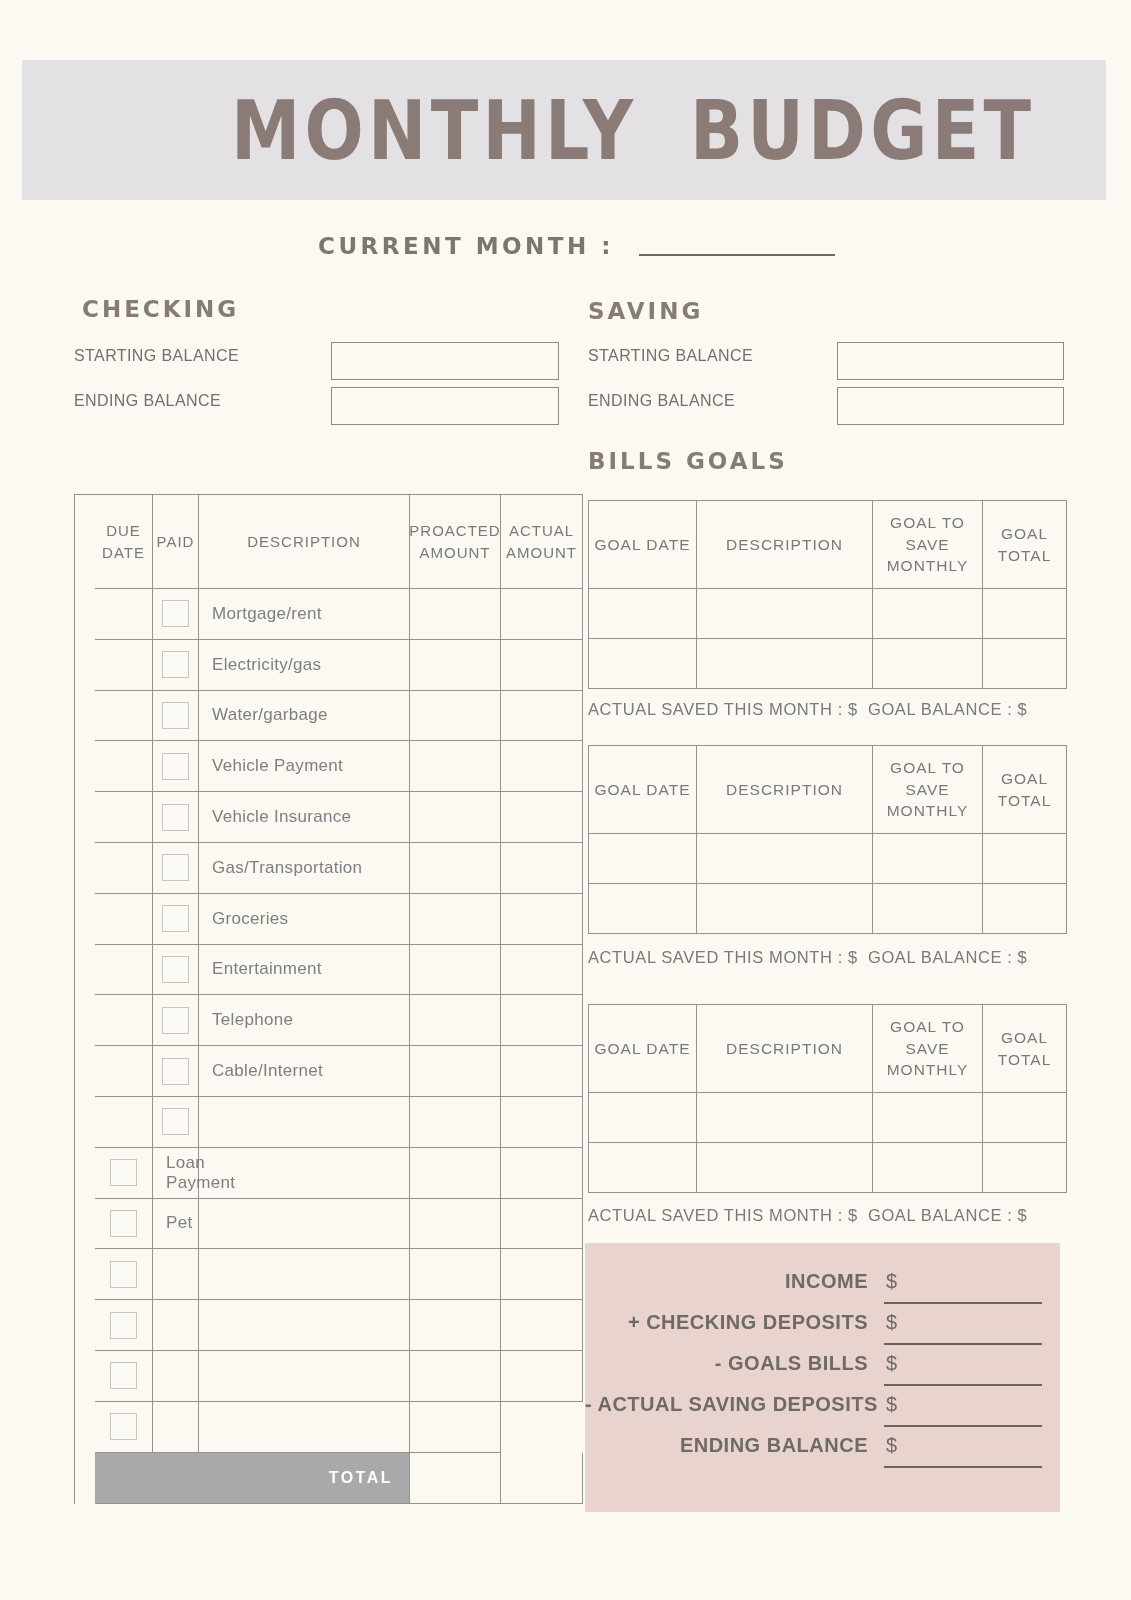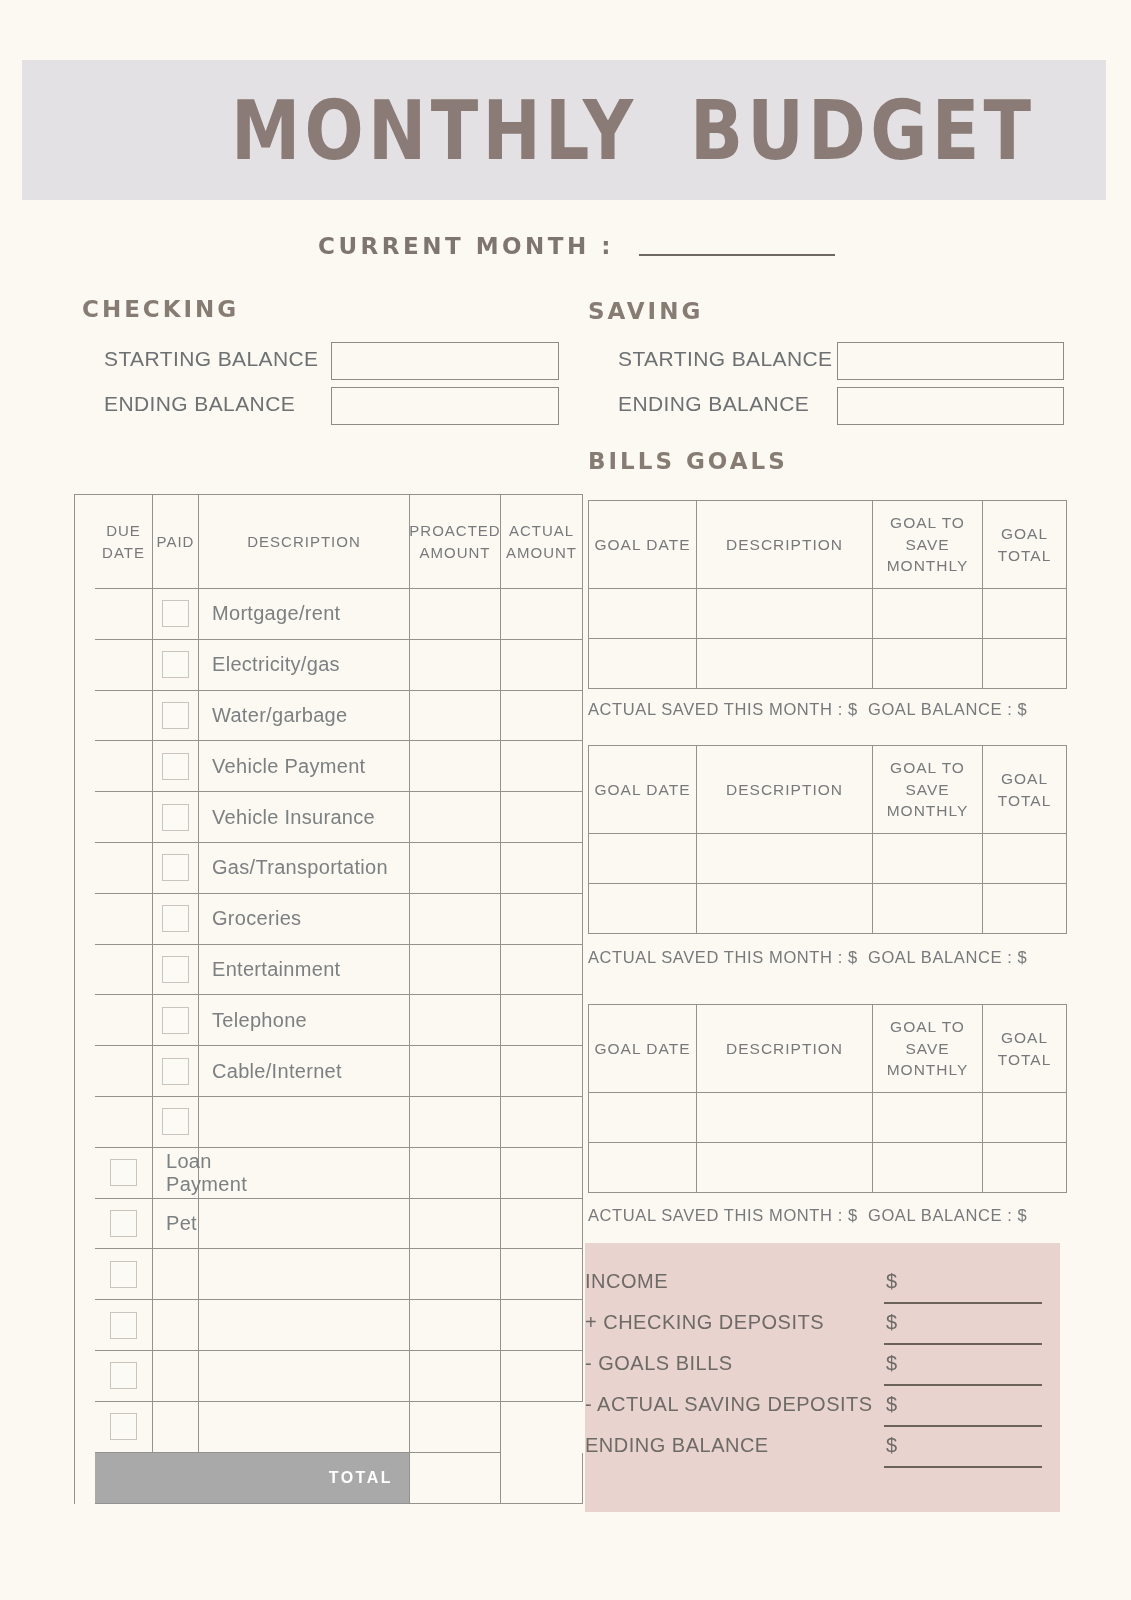--- a/index.html
+++ b/index.html
@@ -20,41 +20,41 @@
   .cm-line{width:196px;margin-left:25px;margin-bottom:3px;border-bottom:2px solid #6f6761;height:0;}
 
   
   .sech{position:absolute;margin:0;font-family:"DejaVu Sans",sans-serif;font-weight:bold;
         font-size:23px;letter-spacing:3px;color:#867c74;white-space:nowrap;}
   #checking-h{left:74px;top:296px;margin-left:8px;}
   #saving-h{left:588px;top:298px;}
   #goals-h{left:588px;top:448px;}
 
   
-  .blabel{position:absolute;font-size:21px;color:#6e7173;letter-spacing:0.4px;font-weight:300;
-          white-space:nowrap;margin-left:30px;}
+  .blabel{position:absolute;font-size:16px;color:#6e7173;letter-spacing:0.4px;font-weight:300;
+          white-space:nowrap;}
   #c-start-l{left:74px;top:347px;} #c-end-l{left:74px;top:392px;}
   #s-start-l{left:588px;top:347px;} #s-end-l{left:588px;top:392px;}
   .bbox{position:absolute;height:38px;border:1.5px solid #8d8b88;box-sizing:border-box;background:transparent;}
   #c-start-b{left:331px;top:342px;width:228px;}
   #c-end-b{left:331px;top:387px;width:228px;}
   #s-start-b{left:837px;top:342px;width:227px;}
   #s-end-b{left:837px;top:387px;width:227px;}
 
   
   .exp{position:absolute;left:74px;top:494px;display:grid;
        grid-template-columns:58px 46px 211px 91px 82px;
        grid-template-rows:94px repeat(17,50.8px) 51px;
        border-top:1.5px solid #94928e;border-left:1.5px solid #94928e;padding-left:20px;}
   .c{border-right:1.5px solid #94928e;border-bottom:1.5px solid #94928e;box-sizing:border-box;}
   .hc{display:flex;align-items:center;justify-content:center;text-align:center;
       font-size:15px;color:#77797c;letter-spacing:1px;line-height:1.45;padding:0 2px;}
   .cell-paid{display:flex;align-items:center;justify-content:center;}
   .cb{width:27px;height:27px;border:1.5px solid #c9c5be;background:#fcfaf4;box-sizing:border-box;}
-  .cell-desc{display:flex;align-items:center;padding-left:13px;font-size:20px;color:#7d8082;
+  .cell-desc{display:flex;align-items:center;padding-left:13px;font-size:17px;color:#7d8082;
              letter-spacing:0.3px;}
   .total-bar{grid-column:1/4;background:#a9a9a9;display:flex;align-items:center;
              justify-content:flex-end;padding-right:16px;color:#ffffff;font-weight:bold;
              font-size:16px;letter-spacing:2.5px;}
 
   
   .goal{position:absolute;left:588px;display:grid;
         grid-template-columns:108px 176px 110px 84px;
         grid-template-rows:88px 50px 50px;
         border-top:1.5px solid #94928e;border-left:1.5px solid #94928e;}
@@ -63,22 +63,22 @@
        font-size:15.5px;color:#77797c;letter-spacing:1px;line-height:1.4;padding:0 4px;}
   .gfoot{position:absolute;left:588px;width:478px;font-size:16.5px;color:#77797c;
          letter-spacing:0.6px;white-space:nowrap;}
   #gfoot-1{top:700px;} #gfoot-2{top:948px;} #gfoot-3{top:1206px;}
   .gfoot .gb{position:absolute;left:280px;top:0;}
 
   
   .summary{position:absolute;left:585px;top:1243px;width:475px;height:269px;background:#e8d3cf;
            box-sizing:border-box;padding-top:27px;}
   .srow{display:flex;align-items:baseline;margin-bottom:7px;}
-  .slabel{width:283px;text-align:left;font-size:20px;color:#6e6a66;letter-spacing:0.5px;
-          font-weight:400;white-space:nowrap;}
+  .slabel{width:283px;text-align:right;font-size:20px;color:#6e6a66;letter-spacing:0.5px;
+          font-weight:700;white-space:nowrap;}
   .sline{width:158px;margin-left:16px;border-bottom:2px solid #6b625c;padding-bottom:9px;}
   .dollar{font-size:20px;color:#6e6a66;padding-left:2px;}
 </style>
 </head>
 <body>
 
 <div id="page">
 
   <div class="banner">
     <h1>MONTHLY BUDGET</h1>

